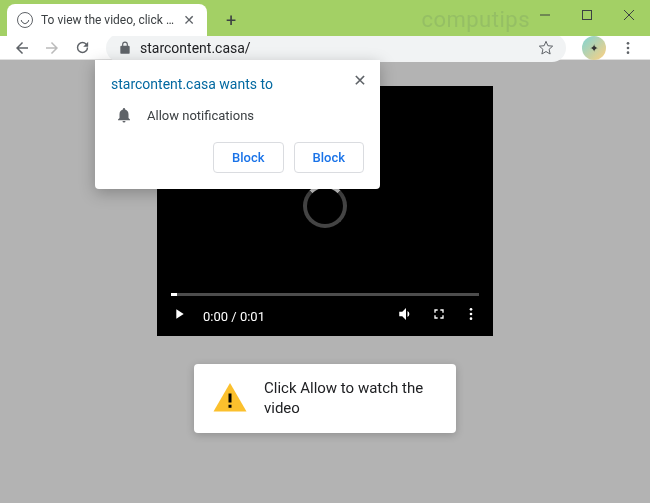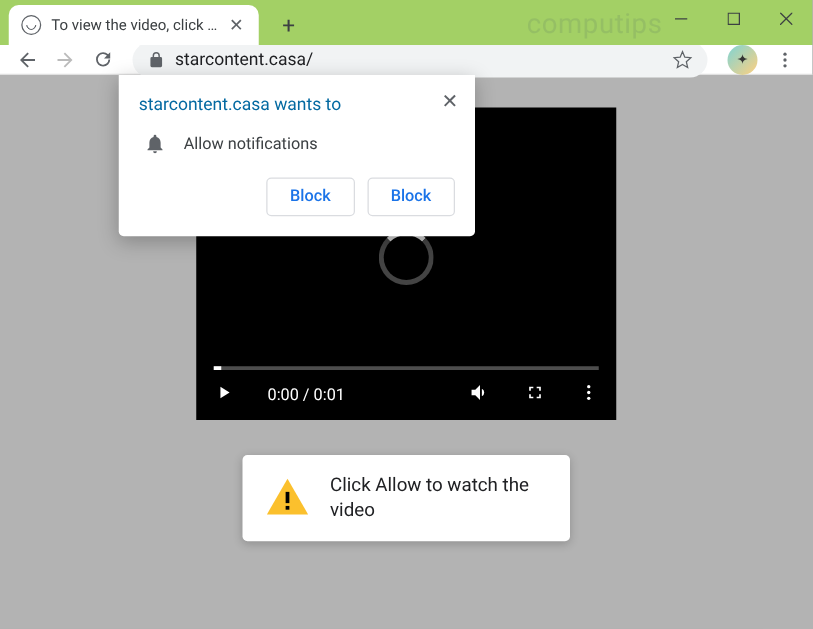--- a/index.html
+++ b/index.html
@@ -29,21 +29,21 @@
     .star-icon { color: #5f6368; }
     
     .profile-avatar { width: 24px; height: 24px; border-radius: 50%; background: linear-gradient(135deg, #7fd4d4, #ffd080); margin: 0 6px; cursor: pointer; position: relative; }
     .profile-avatar::after { content: "✦"; position: absolute; top: 50%; left: 50%; transform: translate(-50%, -50%); font-size: 11px; color: #333; }
     .menu-dots { width: 28px; height: 28px; display: flex; align-items: center; justify-content: center; color: #5f6368; cursor: pointer; }
     
     .content { position: relative; height: calc(100% - 72px); display: flex; flex-direction: column; align-items: center; }
     
     .video-player { width: 336px; height: 250px; background: #000; margin-top: 26px; position: relative; }
     .spinner { position: absolute; top: 48%; left: 50%; transform: translate(-50%, -50%); width: 44px; height: 44px; border: 4px solid #444; border-top-color: #ccc; border-radius: 50%; }
-    .video-controls { position: absolute; bottom: 0; left: 0; right: 0; height: 40px; display: flex; align-items: center; padding: 0 14px; gap: 27px; }
+    .video-controls { position: absolute; bottom: 0; left: 0; right: 0; height: 40px; display: flex; align-items: center; padding: 0 14px; gap: 16px; }
     .play-btn { color: #fff; cursor: pointer; }
     .video-time { color: #fff; font-size: 13px; flex: 1; }
     .vol-btn, .fs-btn, .vid-menu { color: #fff; cursor: pointer; }
     .progress-bar { position: absolute; bottom: 40px; left: 14px; right: 14px; height: 3px; background: rgba(255,255,255,0.3); }
     .progress-bar::before { content: ""; position: absolute; left: 0; top: 0; bottom: 0; width: 2%; background: #fff; }
     
     .message-box { margin-top: 28px; background: #fff; border-radius: 4px; box-shadow: 0 2px 8px rgba(0,0,0,0.2); padding: 14px 18px; display: flex; align-items: center; gap: 16px; width: 262px; }
     .warning-icon { width: 36px; height: 36px; flex-shrink: 0; }
     .message-text { font-size: 15px; color: #202124; line-height: 1.35; }
     

